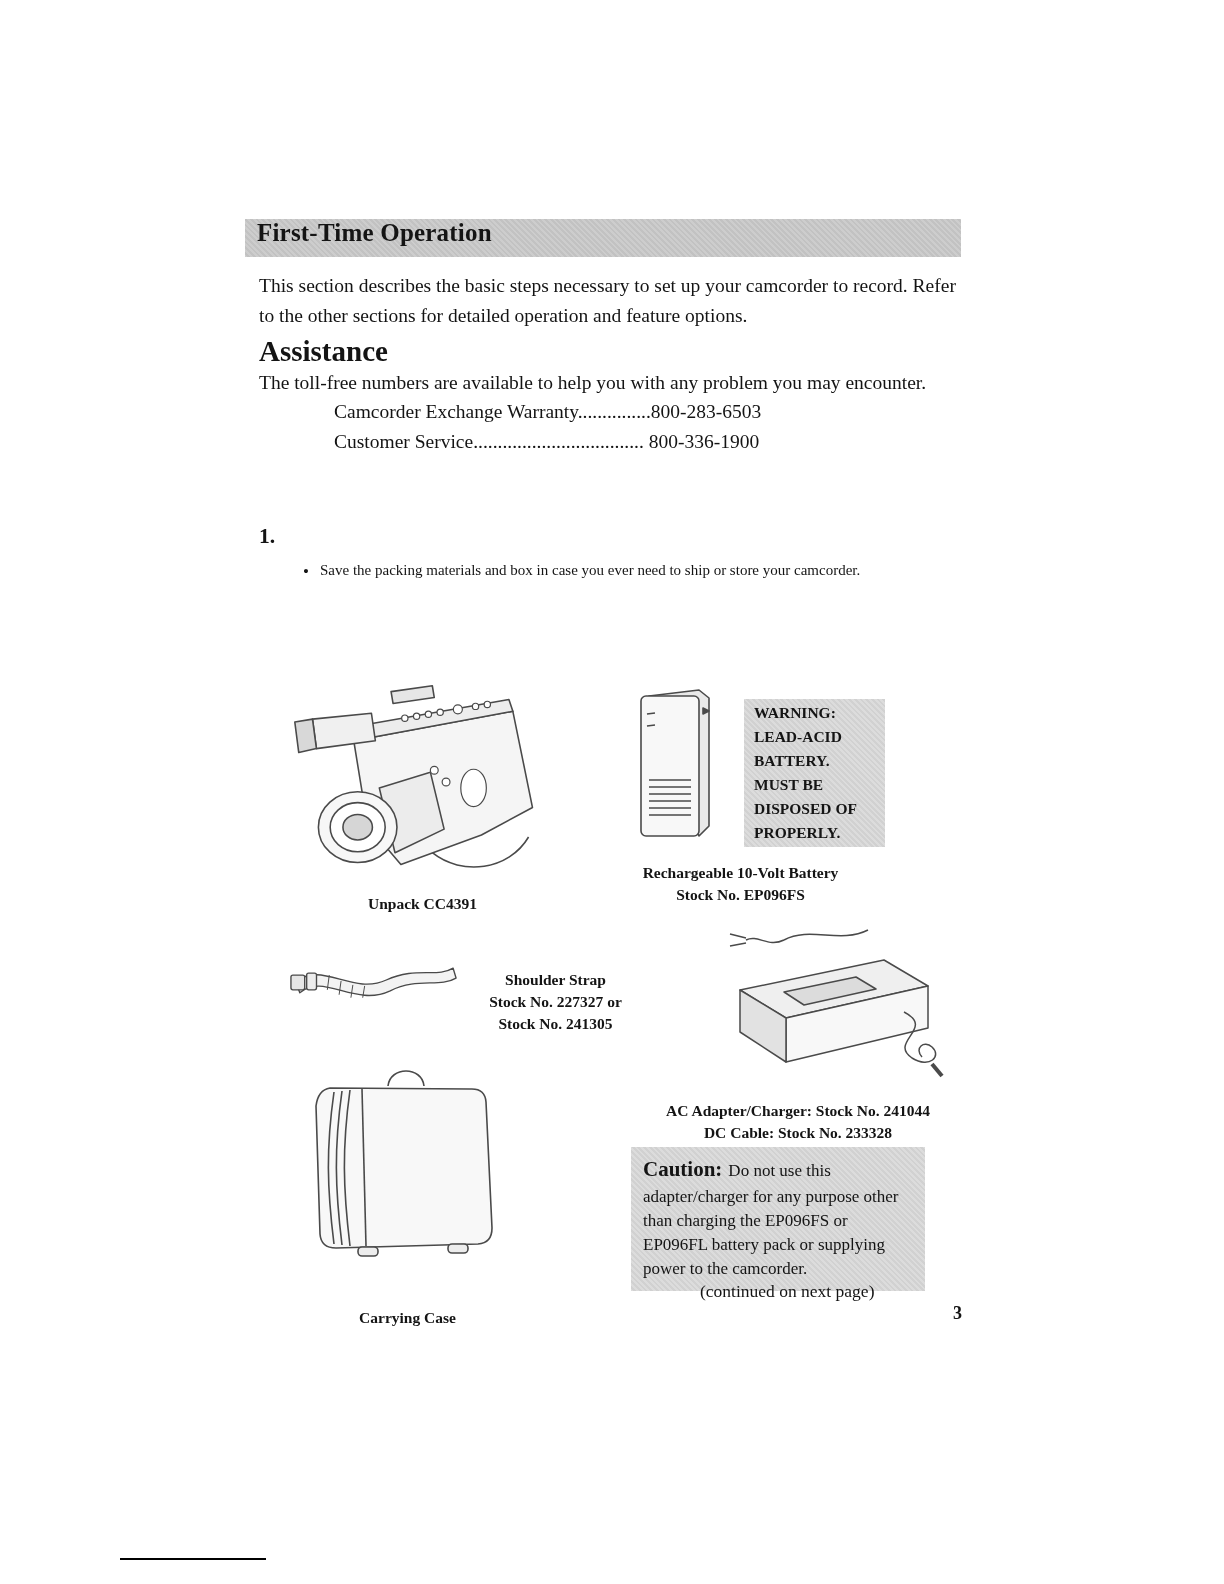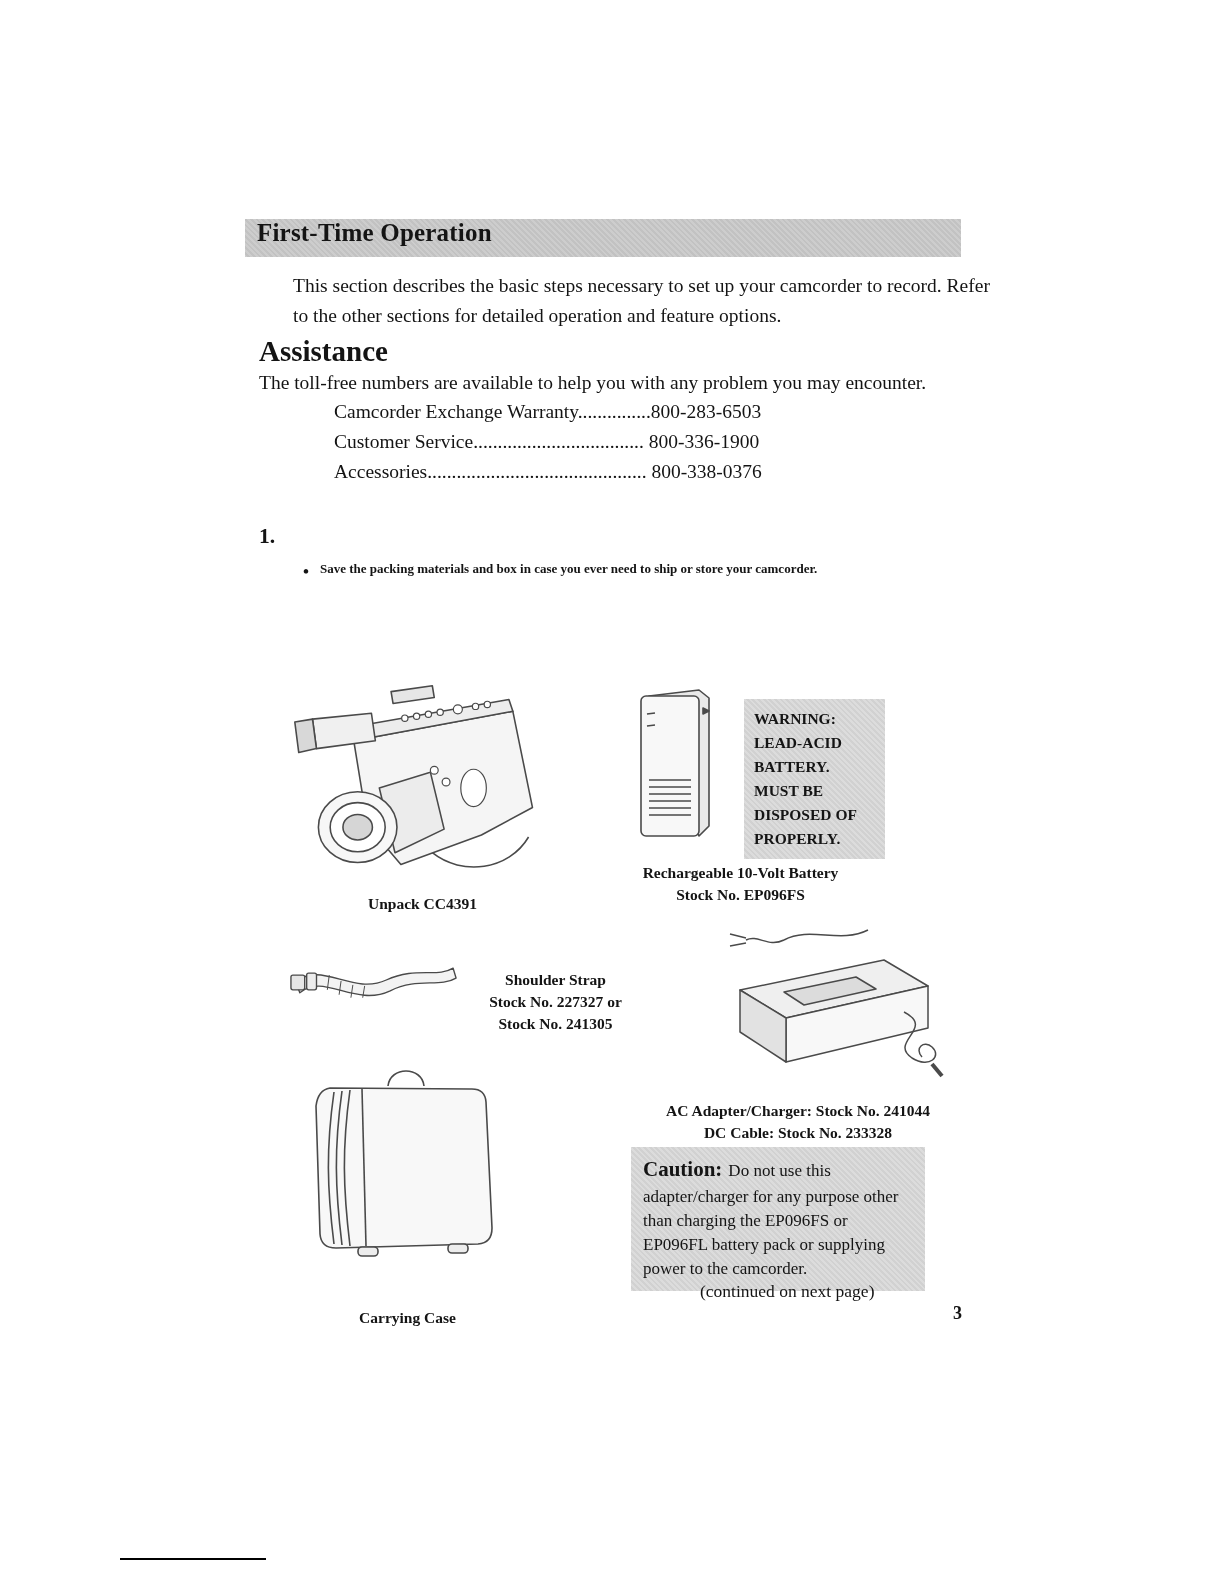--- a/index.html
+++ b/index.html
@@ -13,47 +13,47 @@
   
   .title-bar {
     left:245px; top:219px; width:716px; height:38px;
     background:repeating-linear-gradient(45deg,#cdcdcd 0 2px,#c2c2c2 2px 4px);
     display:flex; align-items:flex-start; padding-left:12px;
   }
   .title-bar span { font-size:25px; font-weight:bold; letter-spacing:.2px; }
 
   .body-text { font-size:19.5px; line-height:1.52; }
 
-  .intro { left:259px; top:271px; width:712px;margin-left:34px; }
+  .intro { left:259px; top:271px; width:712px; }
 
   .assist-head { left:259px; top:335px; font-size:29px; font-weight:bold; }
   .assist-body { left:259px; top:368px; width:740px; white-space:nowrap; }
 
   .phones { left:334px; top:397px; font-size:19.5px; line-height:30px; }
   .phones div { white-space:nowrap; }
 
   .step-head { left:259px; top:524px; display:flex; font-size:21.5px; font-weight:bold; }
   .step-head .num { width:44px; }
 
   .bullets { left:303px; top:560px; width:560px; list-style:none; }
   .bullets li {
     position:relative; padding-left:17px; margin-bottom:13px;
-    font-size:13px; line-height:1.38;font-weight:bold;
+    font-size:15px; line-height:1.38;
   }
   .bullets li::before { content:"•"; position:absolute; left:0; top:0; font-size:17px; }
 
   figure { position:absolute; }
   figure svg { display:block; width:100%; height:100%; }
 
   .fig-camcorder { left:285px; top:676px; width:275px; height:212px; }
   .cap-camcorder { left:285px; top:895px; width:275px; text-align:center; font-size:15.5px; font-weight:bold; }
 
   .fig-battery { left:633px; top:686px; width:84px; height:158px; }
   .warning-box {
-    left:744px; top:699px; width:141px; padding:8px 10px;
+    left:744px; top:699px; width:141px; padding:2px 10px;
     background:repeating-linear-gradient(45deg,#dcdcdc 0 2px,#d1d1d1 2px 4px);
   }
   .warning-box div { font-size:15.5px; font-weight:bold; line-height:24px; }
   .cap-battery { left:613px; top:862px; width:255px; text-align:center; font-size:15.5px; font-weight:bold; line-height:22px; }
 
   .fig-strap { left:288px; top:946px; width:172px; height:68px; }
   .cap-strap { left:468px; top:969px; width:175px; text-align:center; font-size:15.5px; font-weight:bold; line-height:22px; }
 
   .fig-adapter { left:688px; top:916px; width:268px; height:178px; }
   .cap-adapter { left:640px; top:1100px; width:316px; text-align:center; font-size:15.5px; font-weight:bold; line-height:22px; }
@@ -81,21 +81,20 @@
 </div>
 
 <p class="abs body-text intro">This section describes the basic steps necessary to set up your camcorder to record. Refer to the other sections for detailed operation and feature options.</p>
 
 <h2 class="abs assist-head">Assistance</h2>
 <p class="abs body-text assist-body">The toll-free numbers are available to help you with any problem you may encounter.</p>
 
 <div class="abs phones">
   <div>Camcorder Exchange Warranty...............800-283-6503</div>
   <div>Customer Service................................... 800-336-1900</div>
-  <div>Accessories............................................. 800-338-0376</div>
 </div>
 
 <div class="abs step-head">
   <span class="num">1.</span>
 </div>
 
 <ul class="abs bullets">
   <li>Save the packing materials and box in case you ever need to ship or store your camcorder.</li>
 </ul>
 

